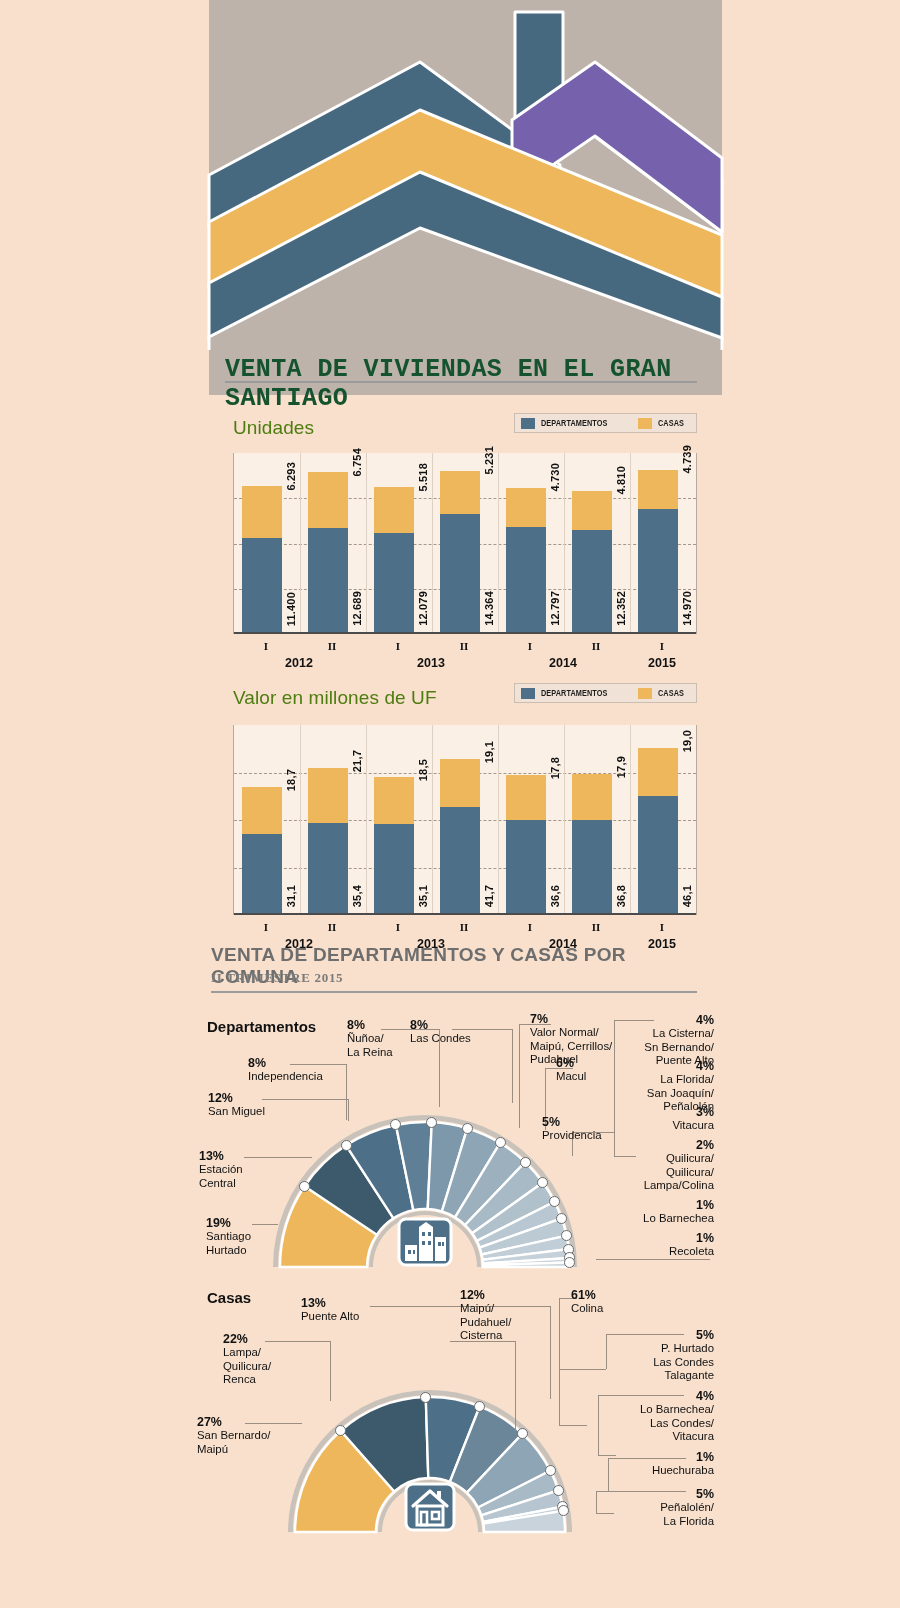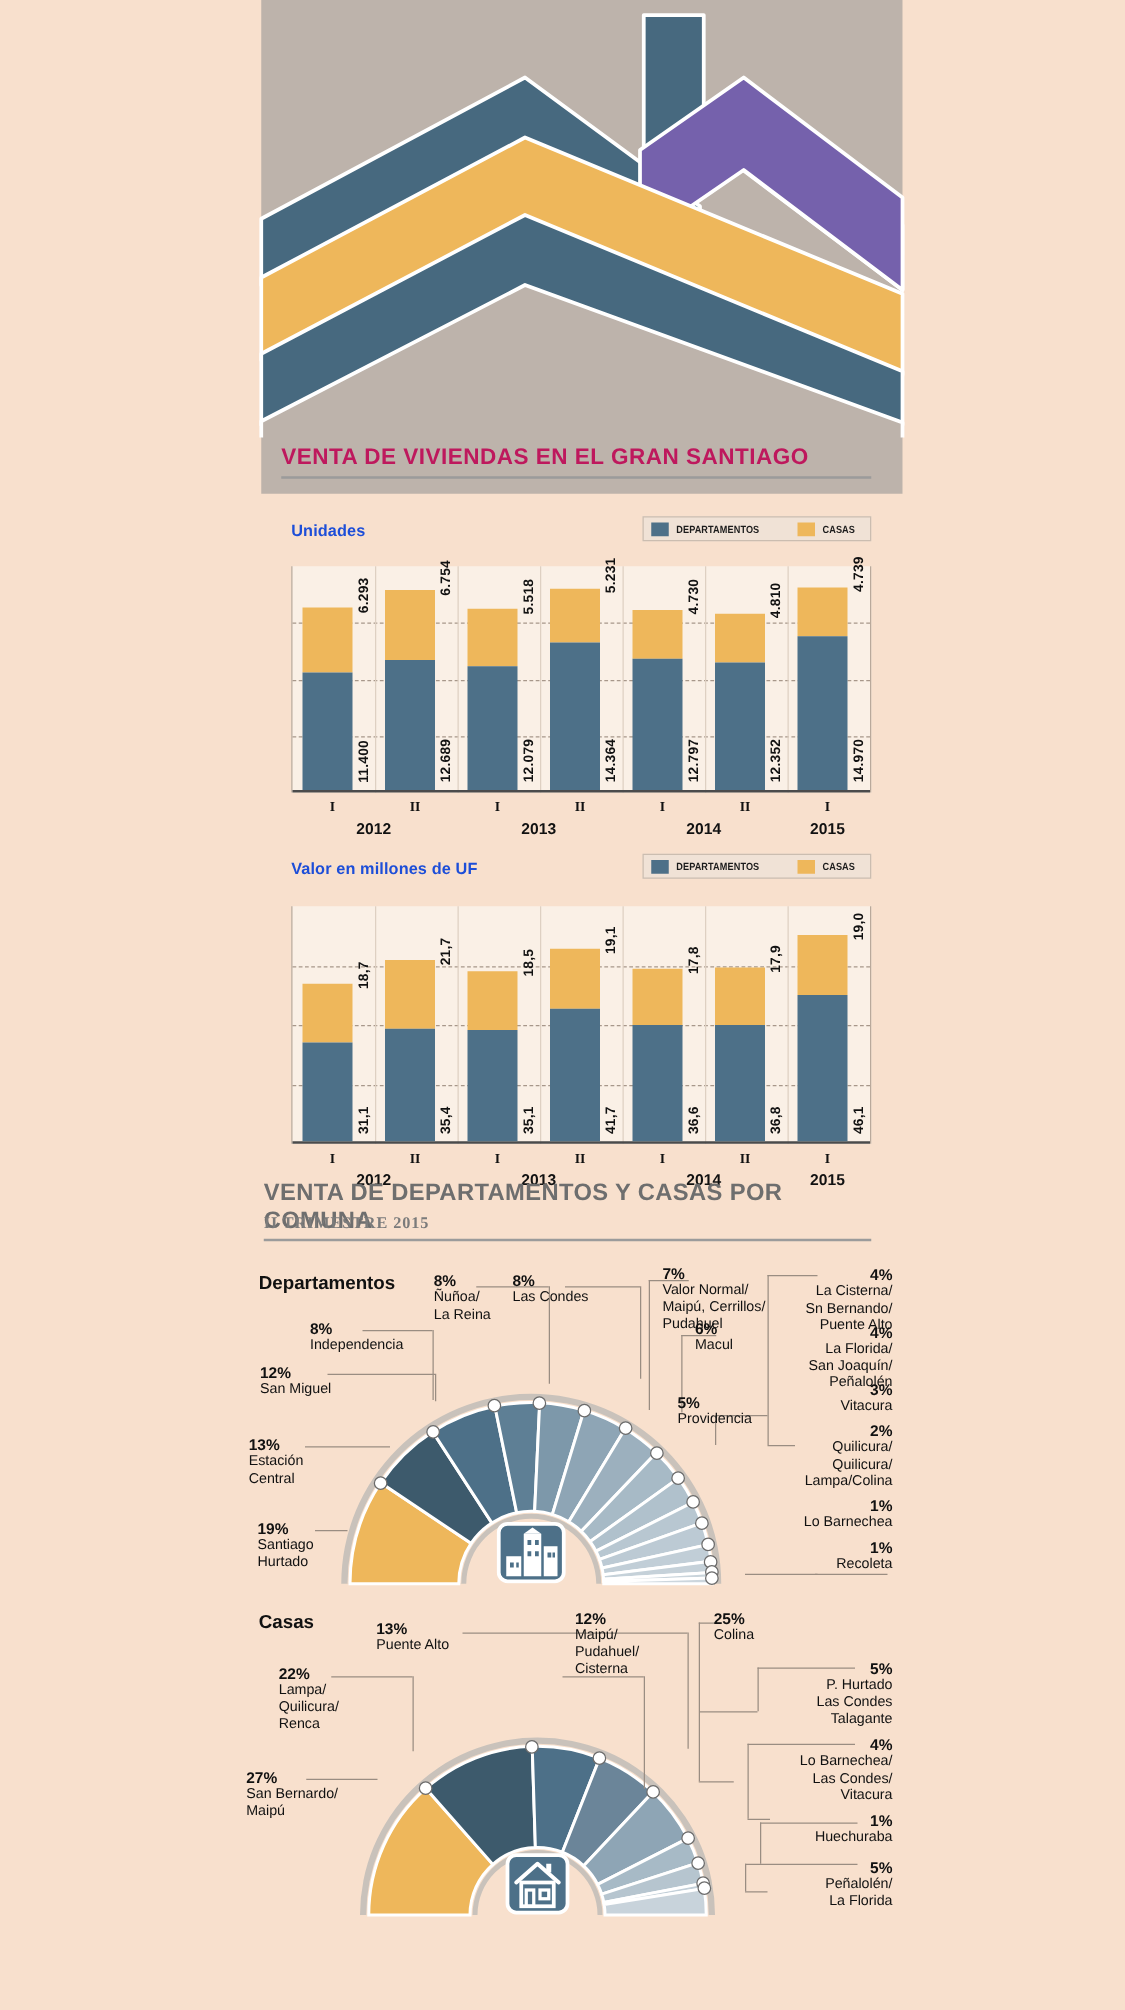--- a/index.html
+++ b/index.html
@@ -15,32 +15,32 @@
   
   .roof-wrap{position:absolute;left:0;top:0;width:900px;height:345px;}
 
   
   .grey-panel{
     position:absolute;left:209px;top:0;width:513px;height:395px;
     background:#bdb3ab;
   }
   .panel-title{
     position:absolute;left:225px;top:355px;width:480px;
-    font-size:18px;font-weight:bold;letter-spacing:.4px;
-    color:#be185d;
-    font-family:Liberation Sans, sans-serif;
+    font-size:25px;font-weight:bold;letter-spacing:.4px;
+    color:#14532d;
+    font-family:Liberation Mono, monospace;
   }
   .panel-rule{position:absolute;left:225px;top:381px;width:472px;height:2px;background:#9b9b9b;}
 
   
   .chart-block{position:absolute;}
   .chart-head{position:relative;height:28px;}
   .chart-sub{
     position:absolute;left:0;top:2px;
-    font-size:13px;font-weight:bold;color:#1d4ed8;
+    font-size:19px;font-weight:normal;color:#4d7c0f;
     letter-spacing:.1px;
   }
   .legend{
     position:absolute;right:0;top:-2px;
     background:#f0e2d6;border:1px solid #cbbdb0;
     padding:3px 8px 3px 6px;display:flex;align-items:center;gap:6px;
     box-sizing:border-box;height:20px;
   }
   .legend .sw{width:14px;height:11px;display:inline-block;}
   .legend .tx{font-size:8.3px;font-weight:bold;letter-spacing:.1px;color:#1b1b1b;
@@ -512,21 +512,21 @@
         <b>13%</b>
         <div>Puente Alto</div>
       </div>
       <div class="lbl l" style="left: 460px; top: 1289px;">
         <b>12%</b>
         <div>Maipú/</div>
         <div>Pudahuel/</div>
         <div>Cisterna</div>
       </div>
       <div class="lbl l" style="left: 571px; top: 1289px;">
-        <b>25%</b>
+        <b>61%</b>
         <div>Colina</div>
       </div>
       <div class="lbl l" style="left: 223px; top: 1333px;">
         <b>22%</b>
         <div>Lampa/</div>
         <div>Quilicura/</div>
         <div>Renca</div>
       </div>
       <div class="lbl l" style="left: 197px; top: 1416px;">
         <b>27%</b>

